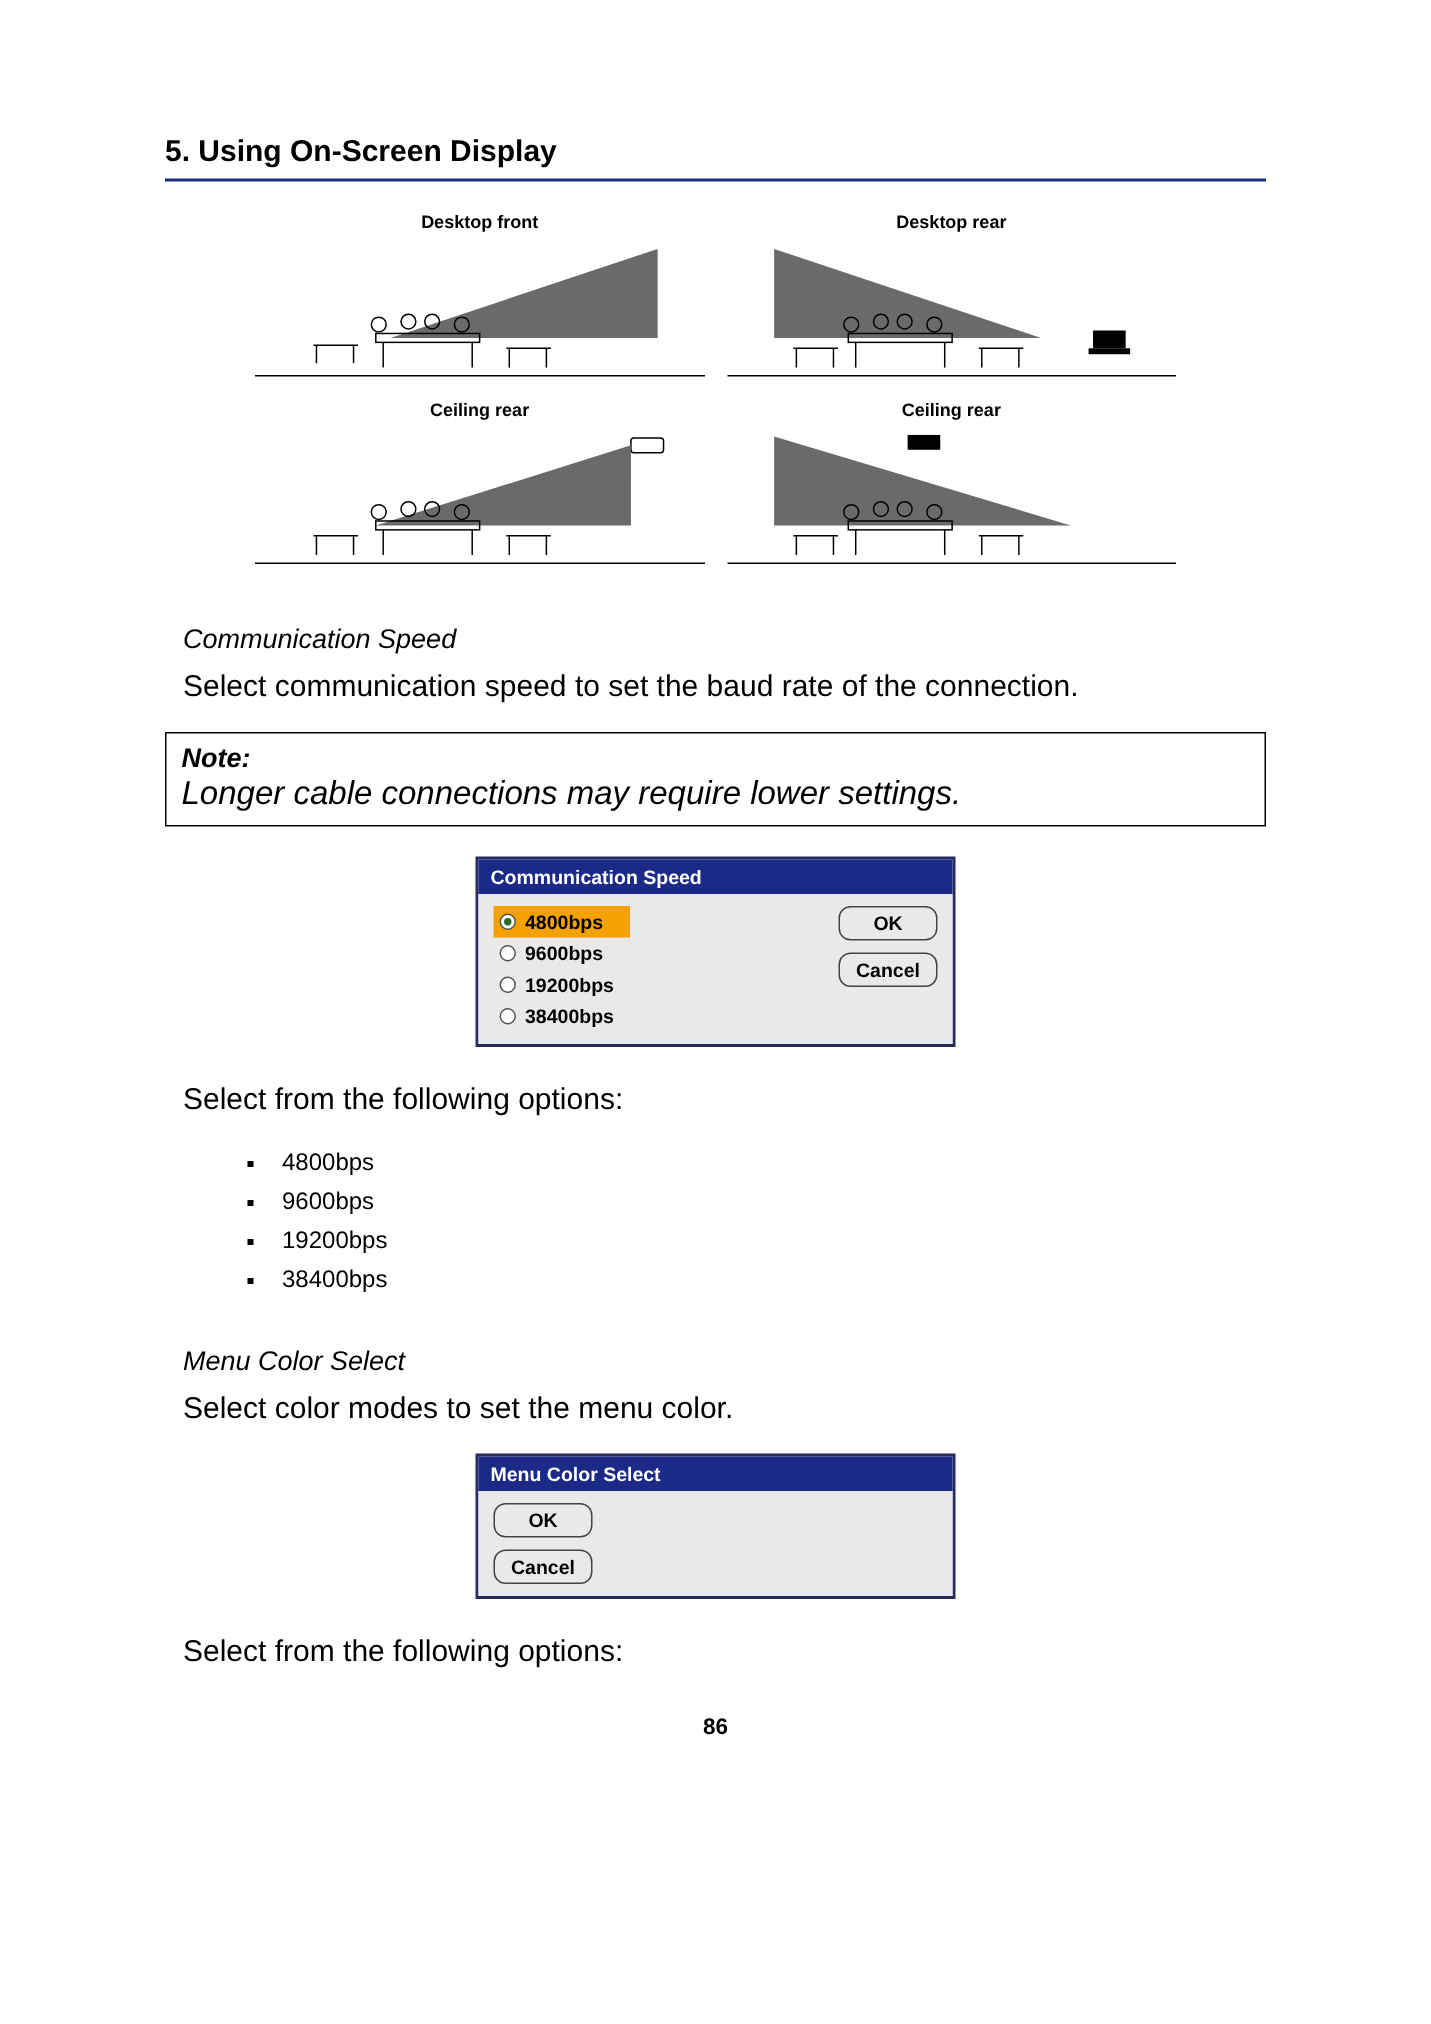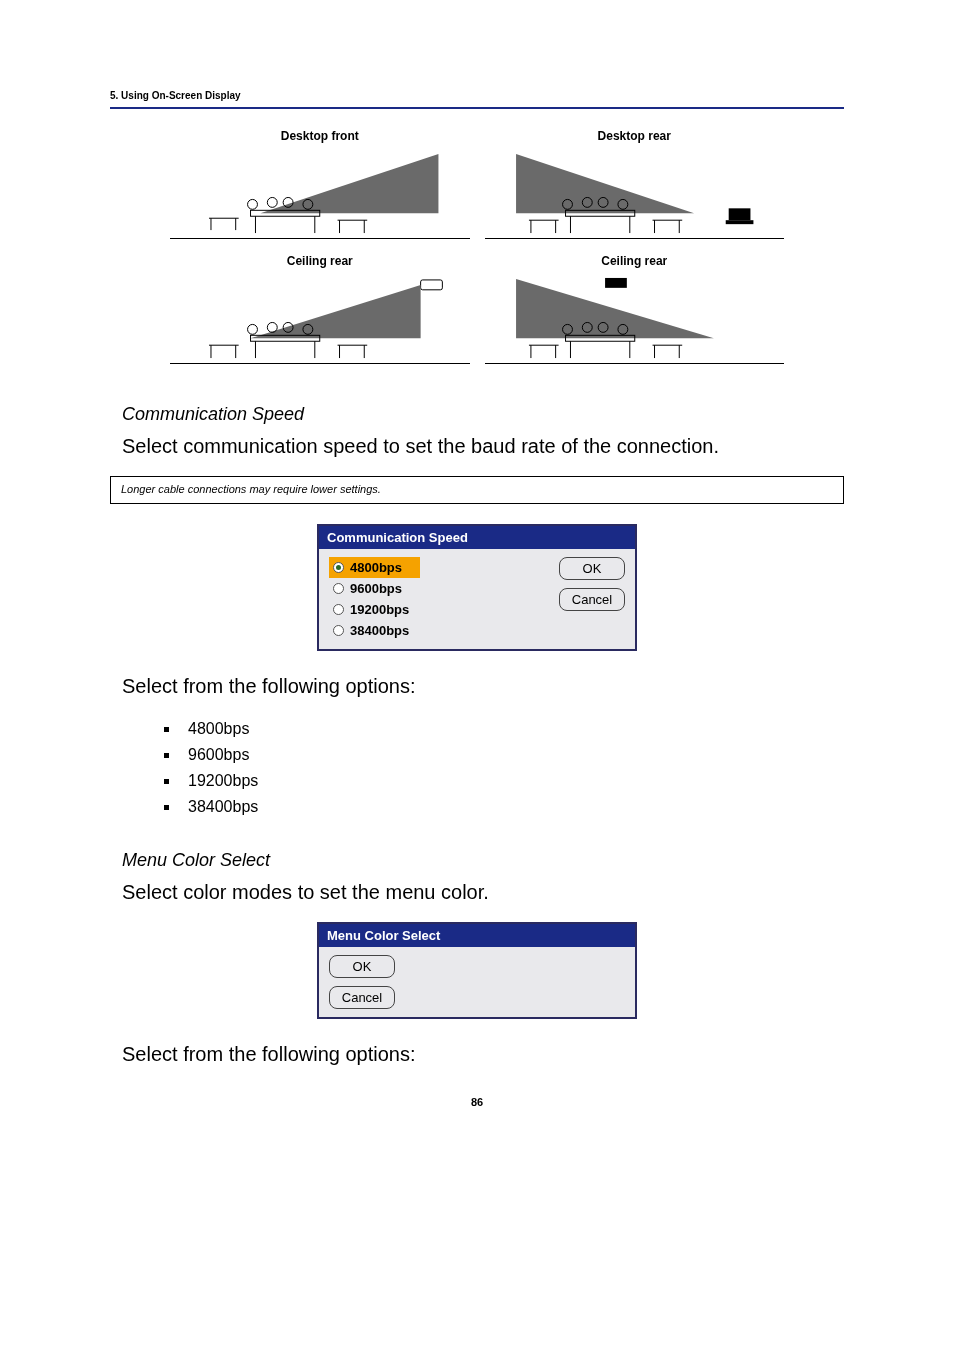--- a/index.html
+++ b/index.html
@@ -6,21 +6,21 @@
   body {
     font-family: Arial, Helvetica, sans-serif;
     background: #fff;
     width: 954px;
     margin: 0 auto;
     padding: 90px 110px 40px 110px;
     color: #000;
   }
   .section-header {
     font-weight: bold;
-    font-size: 10px;
+    font-size: 20px;
     padding-bottom: 6px;
     border-bottom: 2px solid #1a2a86;
     margin-bottom: 20px;
   }
   .layout-grid {
     display: grid;
     grid-template-columns: 1fr 1fr;
     column-gap: 60px;
     row-gap: 30px;
     margin: 0 60px 40px 60px;
@@ -52,21 +52,21 @@
     padding: 6px 10px 8px 10px;
     margin-bottom: 20px;
   }
   .note-title {
     font-weight: bold;
     font-style: italic;
     font-size: 18px;
   }
   .note-body {
     font-style: italic;
-    font-size: 11px;
+    font-size: 22px;
   }
   .dialog {
     width: 320px;
     margin: 0 auto 24px auto;
     border: 2px solid #2a2a60;
   }
   .dialog-title {
     background: #1a2a86;
     color: #fff;
     font-size: 13px;
@@ -111,37 +111,37 @@
   .dialog-buttons {
     display: flex;
     flex-direction: column;
     gap: 8px;
   }
   .dlg-btn {
     border: 1px solid #444;
     border-radius: 8px;
     background: #e9e9ec;
     font-size: 13px;
-    font-weight: normal;
+    font-weight: bold;
     padding: 3px 0;
     width: 66px;
     text-align: center;
   }
   ul.bullets {
     list-style: square;
     margin: 0 0 30px 70px;
   }
   ul.bullets li {
     font-size: 16px;
     padding: 4px 0 4px 8px;
   }
   .page-num {
     text-align: center;
     font-weight: bold;
-    font-size: 11px;
+    font-size: 15px;
     margin-top: 30px;
   }
 </style>
 </head>
 <body>
 
 <div class="section-header">5. Using On-Screen Display</div>
 
 <div class="layout-grid">
 
@@ -239,20 +239,21 @@
       </svg>
     </div>
   </div>
 
 </div>
 
 <div class="subtitle">Communication Speed</div>
 <div class="body-text">Select communication speed to set the baud rate of the connection.</div>
 
 <div class="note-box">
+  <div class="note-title">Note:</div>
   <div class="note-body">Longer cable connections may require lower settings.</div>
 </div>
 
 <div class="dialog">
   <div class="dialog-title">Communication Speed</div>
   <div class="dialog-body">
     <div class="dialog-options">
       <div class="opt-row selected">
         <span class="radio checked"></span>
         <span>4800bps</span>

